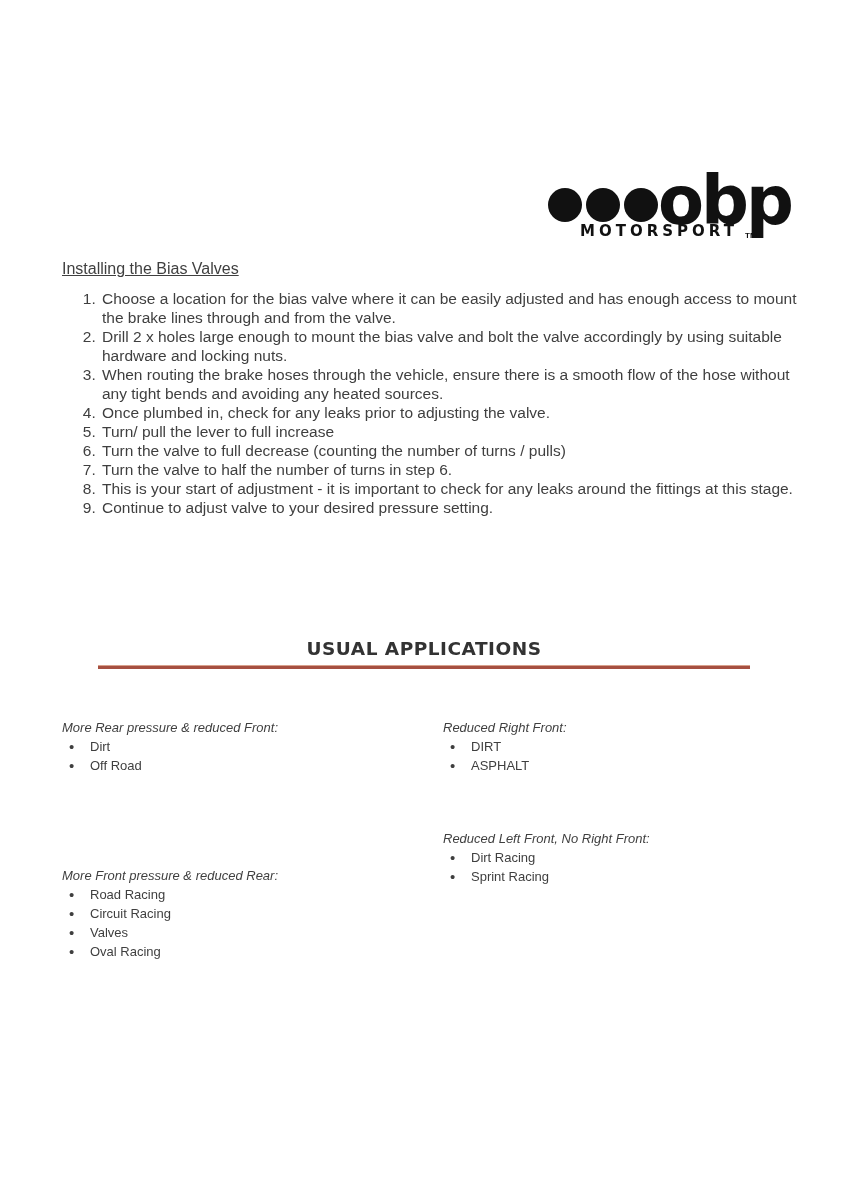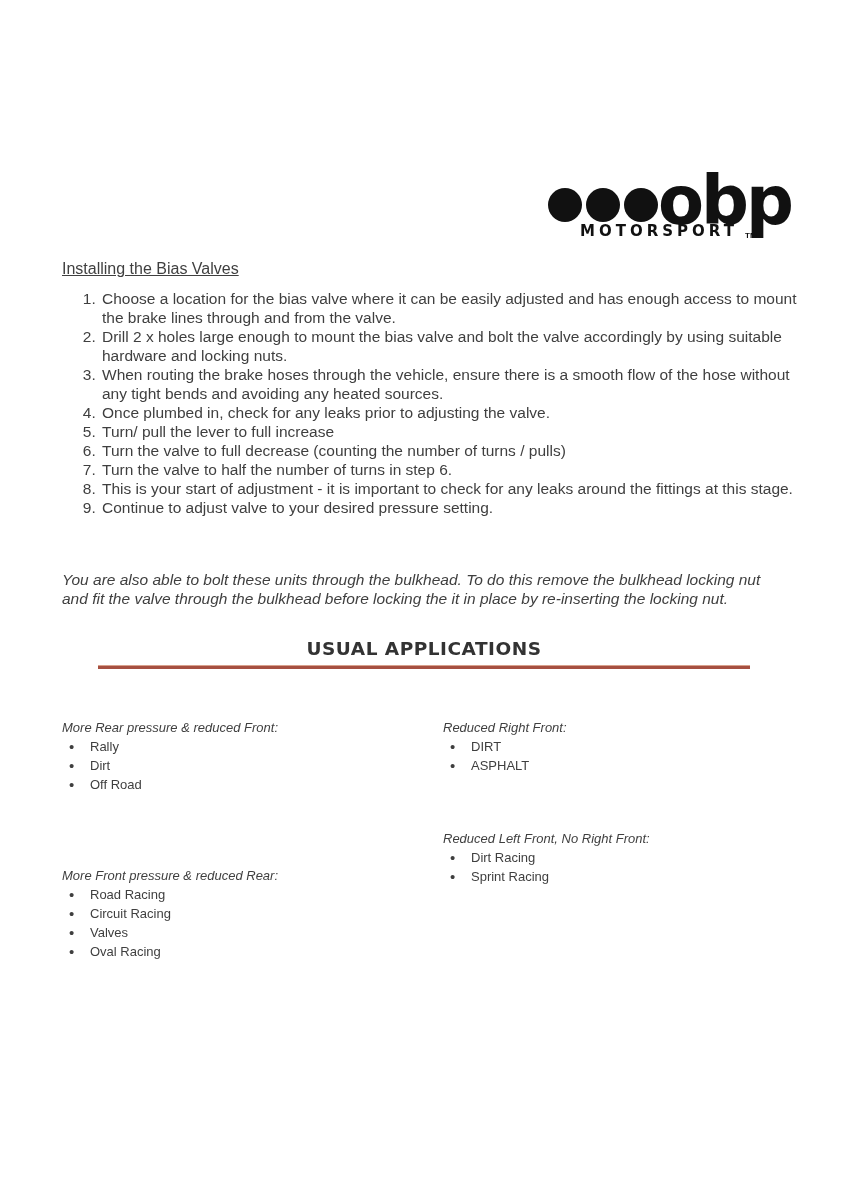--- a/index.html
+++ b/index.html
@@ -94,29 +94,27 @@
       <li>Drill 2 x holes large enough to mount the bias valve and bolt the valve accordingly by using suitable hardware and locking nuts.</li>
       <li>When routing the brake hoses through the vehicle, ensure there is a smooth flow of the hose without any tight bends and avoiding any heated sources.</li>
       <li>Once plumbed in, check for any leaks prior to adjusting the valve.</li>
       <li>Turn/ pull the lever to full increase</li>
       <li>Turn the valve to full decrease (counting the number of turns / pulls)</li>
       <li>Turn the valve to half the number of turns in step 6.</li>
       <li>This is your start of adjustment - it is important to check for any leaks around the fittings at this stage.</li>
       <li>Continue to adjust valve to your desired pressure setting.</li>
     </ol>
 
-  <p class="note">You are also able to bolt these units through the bulkhead. To do this remove the bulkhead locking nut and fit the valve through the bulkhead before locking the it in place by re-inserting the locking nut.</p>
 
   <div class="apps-heading">USUAL APPLICATIONS</div>
   <div class="apps-rule" style="background: rgb(166, 80, 65);"></div>
 
   <div class="group group-1">
     <div class="group-title">More Rear pressure &amp; reduced Front:</div>
     <ul>
-        <li>Rally</li>
         <li>Dirt</li>
         <li>Off Road</li>
       </ul>
   </div>
 
   <div class="group group-2">
     <div class="group-title">Reduced Right Front:</div>
     <ul>
         <li>DIRT</li>
         <li>ASPHALT</li>

